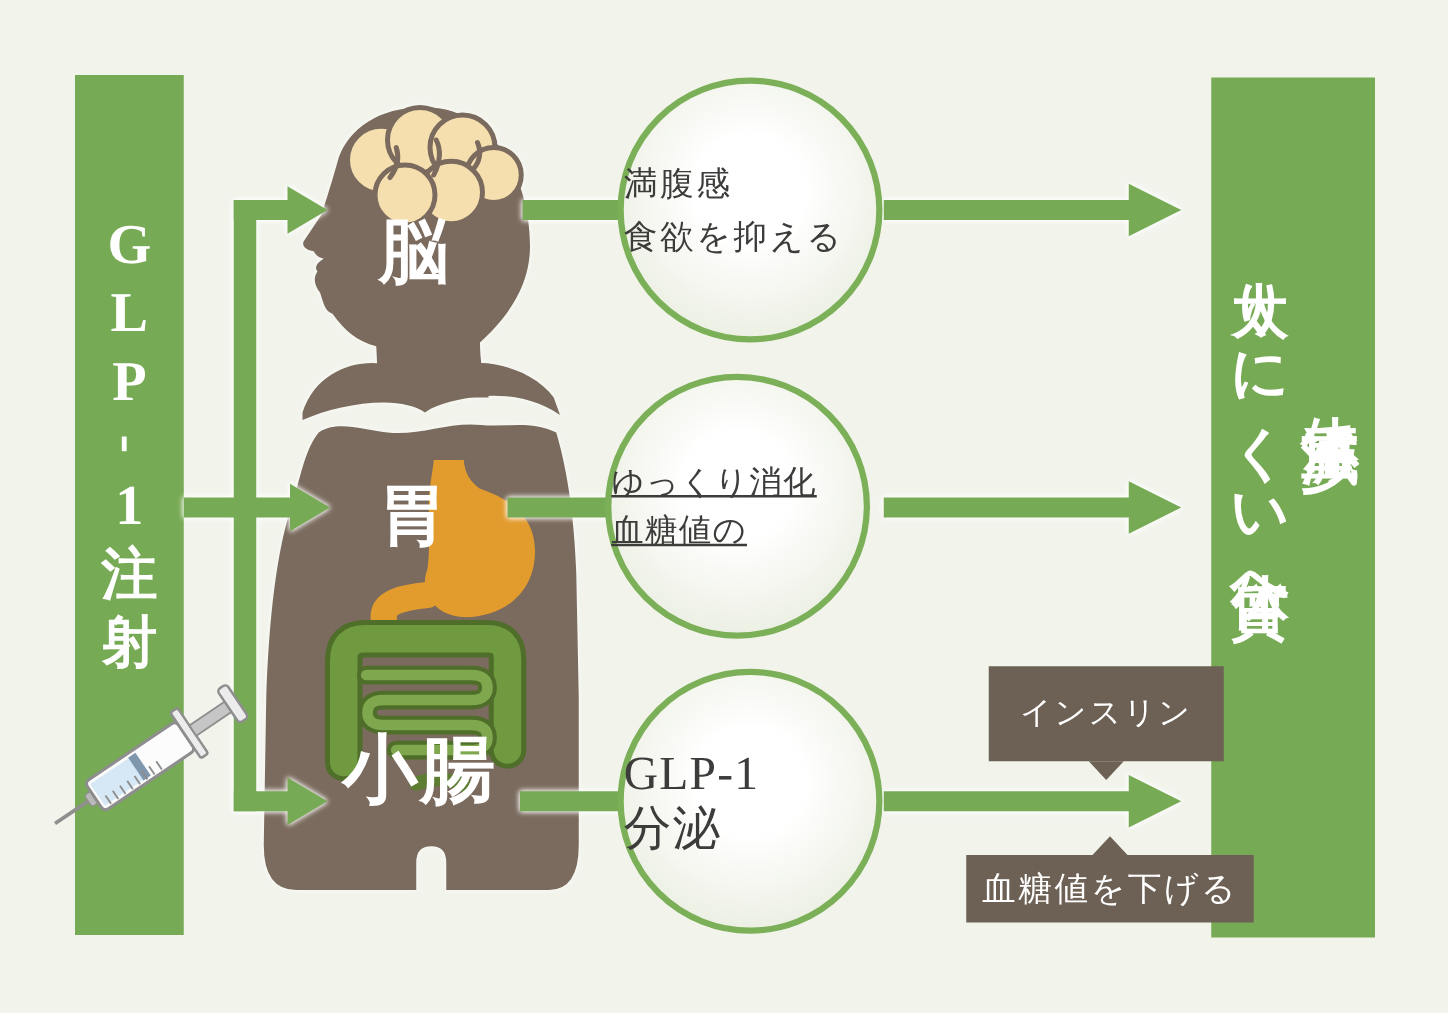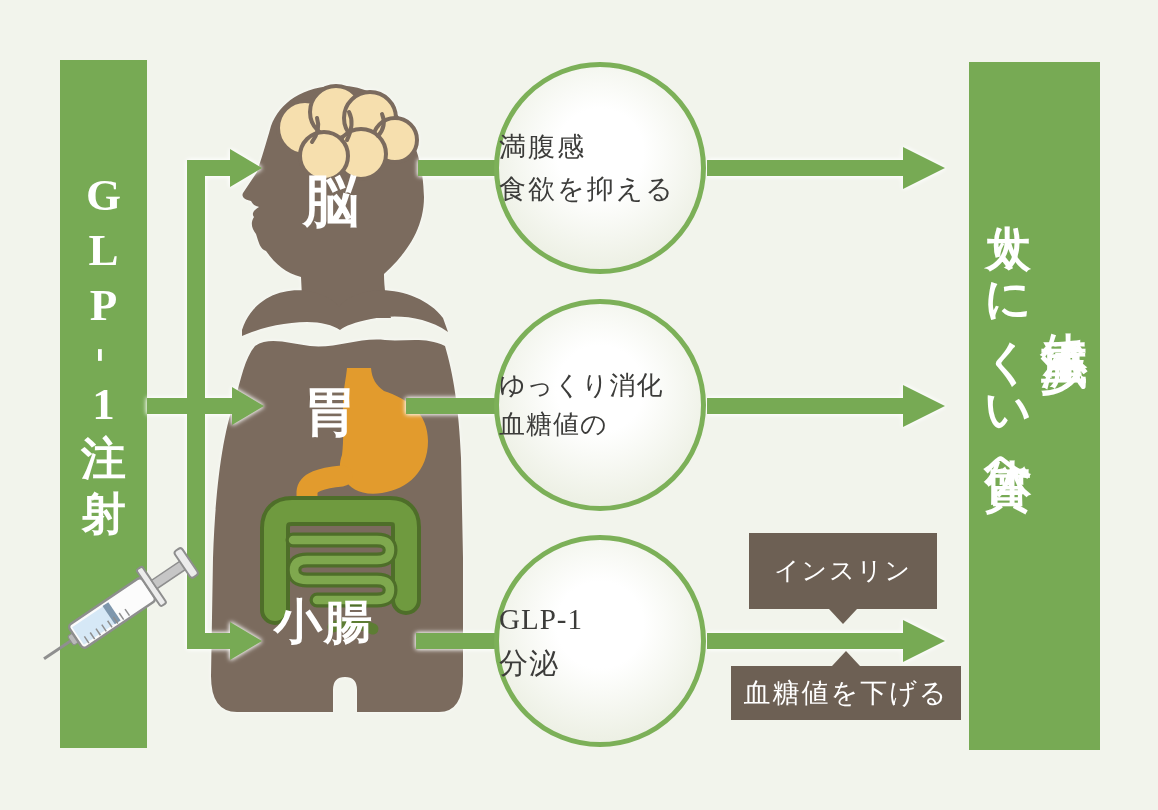--- a/index.html
+++ b/index.html
@@ -26,41 +26,42 @@
     color:#ffffff;font-weight:bold;font-size:46px;letter-spacing:5px;
   }
   #goal-col-1{left:1033px;top:296px;}
   #goal-col-2{left:977px;top:188px;}
   
   .organ-label{
     position:absolute;color:#ffffff;font-weight:bold;white-space:nowrap;
   }
   #label-brain{left:303px;top:164px;font-size:56px;}
   #label-stomach{left:303px;top:376px;font-size:54px;}
-  #label-intestine{left:274px;top:590px;font-size:48px;letter-spacing:2px;}
+  #label-intestine{left:274px;top:576px;font-size:60px;letter-spacing:2px;}
   
   .effect-circle{
     position:absolute;width:212px;height:212px;border-radius:50%;
     box-sizing:border-box;border:5px solid #7cb058;
     background:radial-gradient(circle at 50% 42%,#ffffff 28%,#eef1e6 72%,#e4e9da 100%);
     display:flex;flex-direction:column;align-items:flex-start;justify-content:center;
     color:#3c3c3a;text-align:center;
   }
   .effect-circle span{display:block;}
   #circle-brain{left:494px;top:62px;font-size:27px;line-height:42px;letter-spacing:2px;}
-  #circle-stomach{left:494px;top:299px;font-size:26px;line-height:39px;letter-spacing:1px;}
-  #circle-intestine{left:494px;top:535px;font-size:29px;line-height:44px;letter-spacing:1px;}
+  #circle-stomach{left:484px;top:299px;font-size:26px;line-height:39px;letter-spacing:1px;text-decoration:underline;}
+  #circle-intestine{left:494px;top:535px;font-size:38px;line-height:44px;letter-spacing:1px;}
   
   .callout{
     position:absolute;background:#6d6054;color:#ffffff;
     display:flex;flex-direction:column;align-items:center;justify-content:center;
     text-align:center;
+    margin-left:42px;
   }
   #callout-insulin{left:749px;top:533px;width:188px;height:76px;font-size:25px;line-height:34px;letter-spacing:2px;}
-  #callout-bloodsugar{left:731px;top:666px;width:230px;height:54px;font-size:27px;letter-spacing:2px;text-align:right;}
+  #callout-bloodsugar{left:731px;top:684px;width:230px;height:54px;font-size:27px;letter-spacing:2px;text-align:right;}
   #callout-insulin::after{
     content:"";position:absolute;top:100%;left:50%;margin-left:-14px;
     border-left:14px solid transparent;border-right:14px solid transparent;
     border-top:15px solid #6d6054;
   }
   #callout-bloodsugar::before{
     content:"";position:absolute;bottom:100%;left:50%;margin-left:-14px;
     border-left:14px solid transparent;border-right:14px solid transparent;
     border-bottom:15px solid #6d6054;
   }

